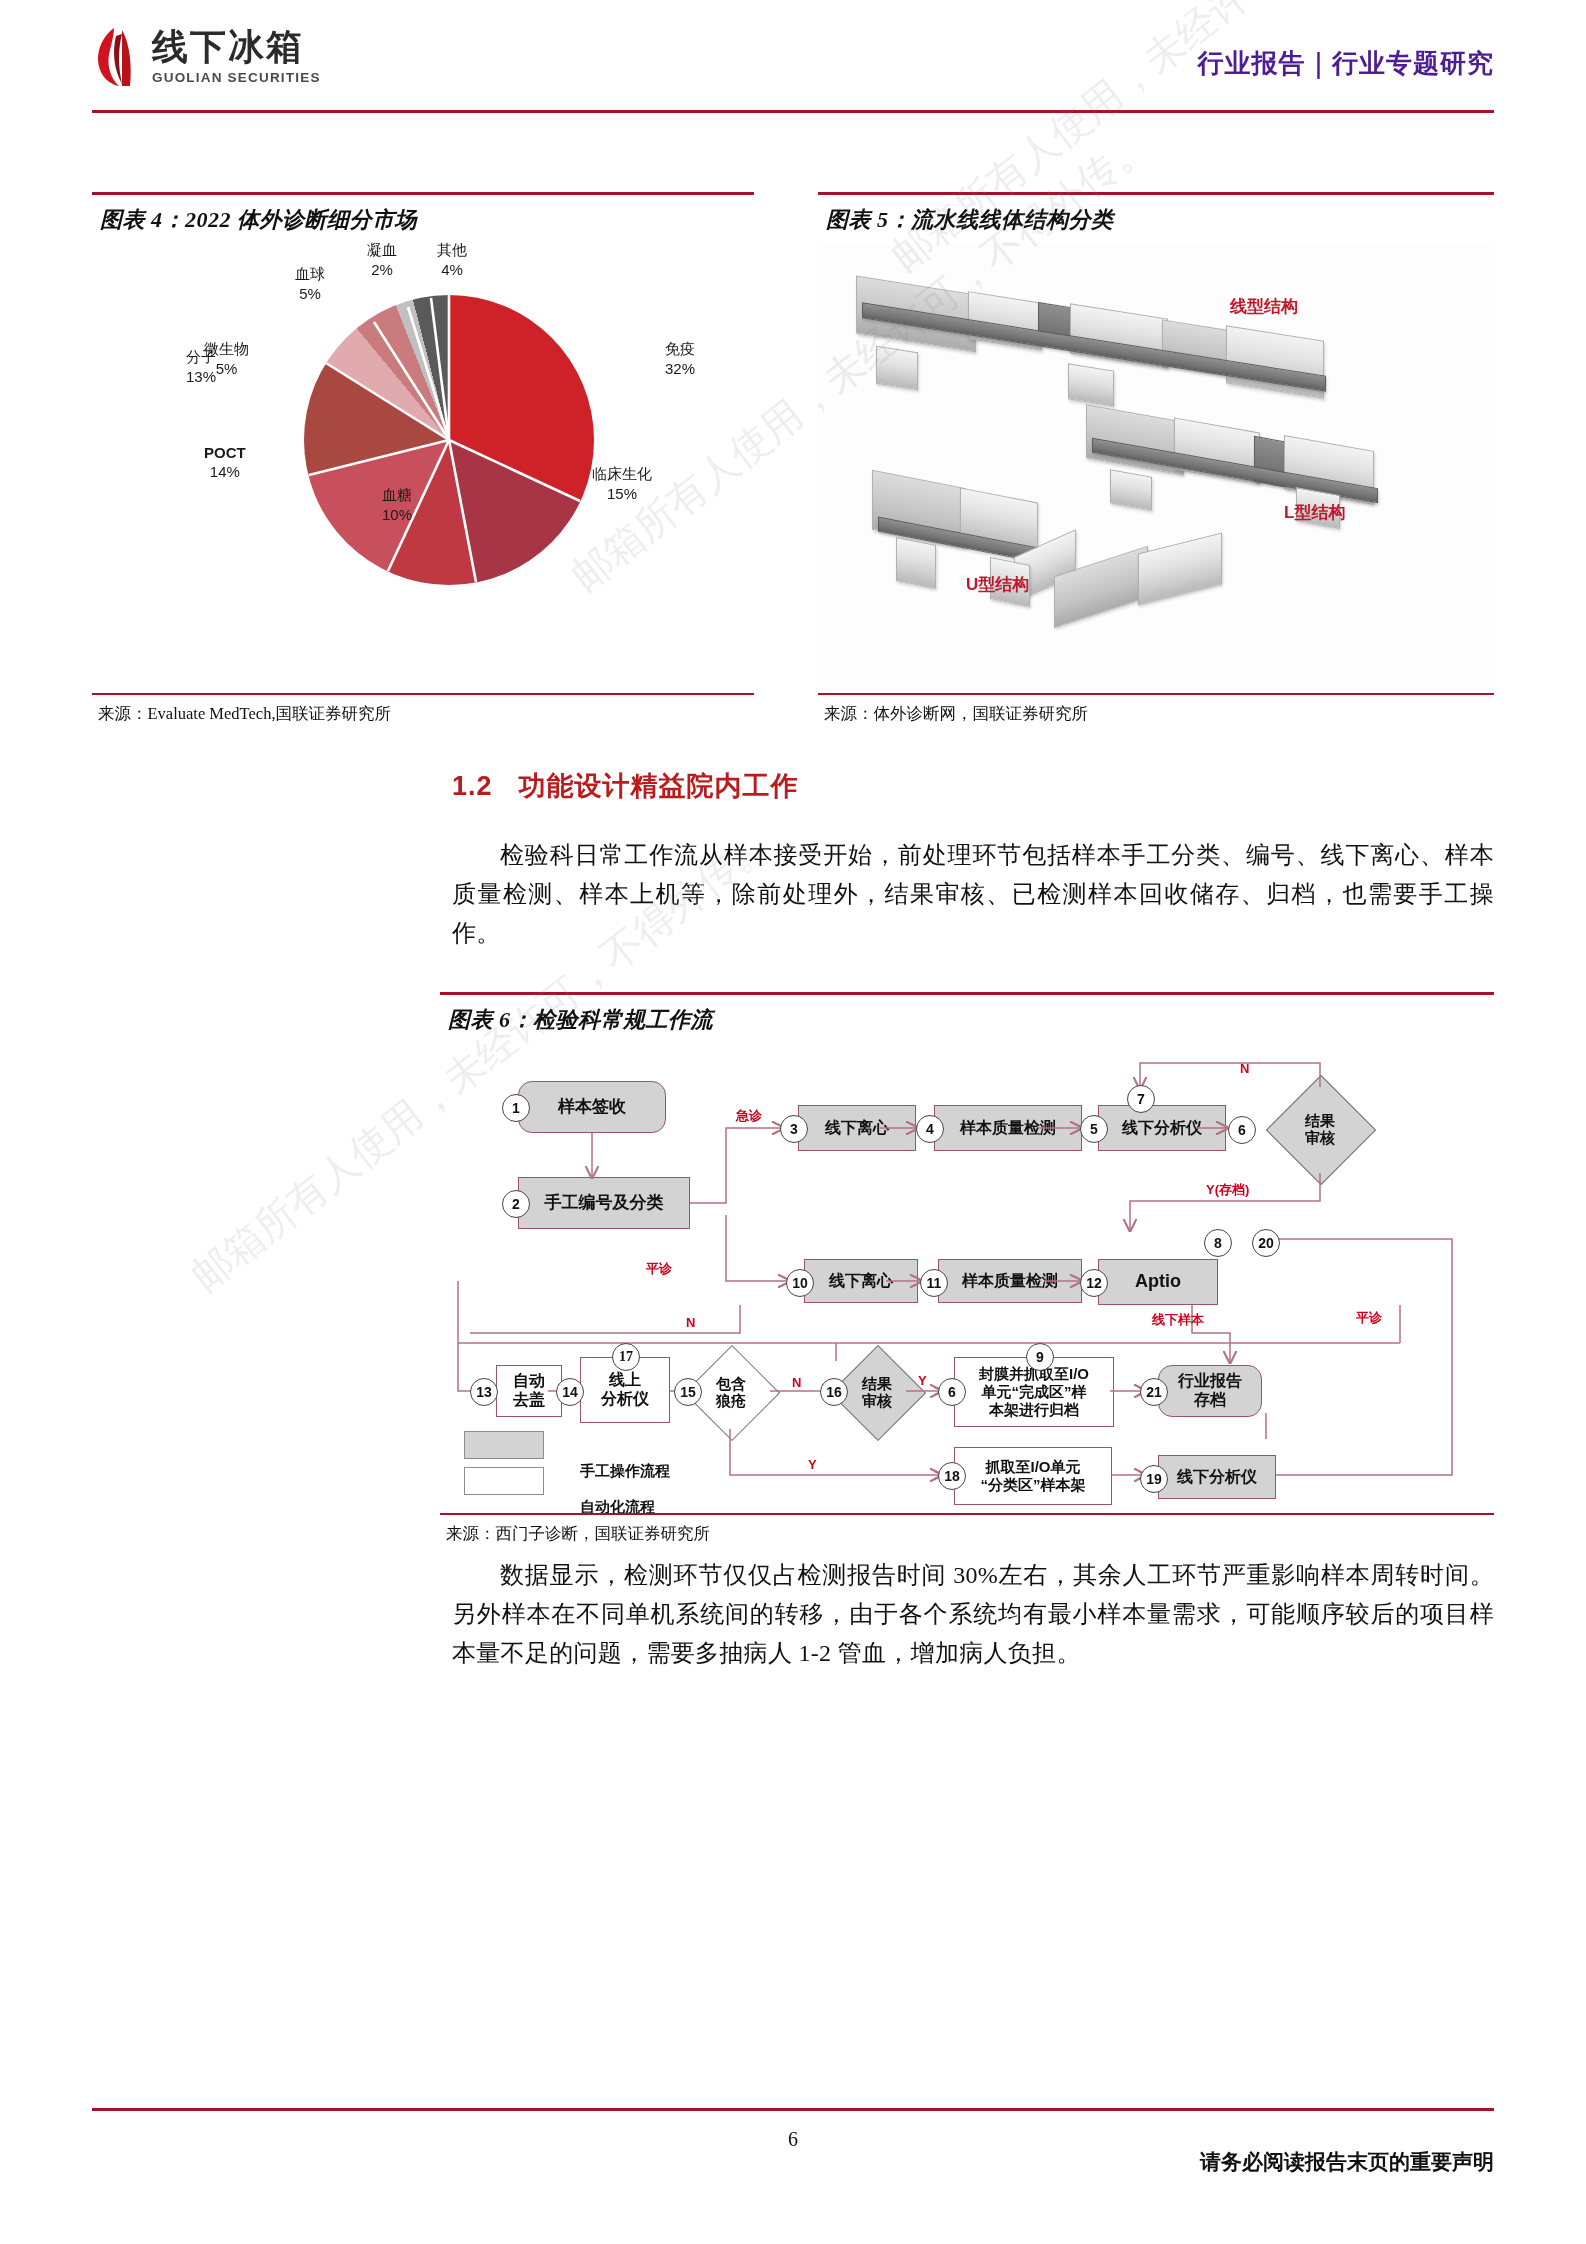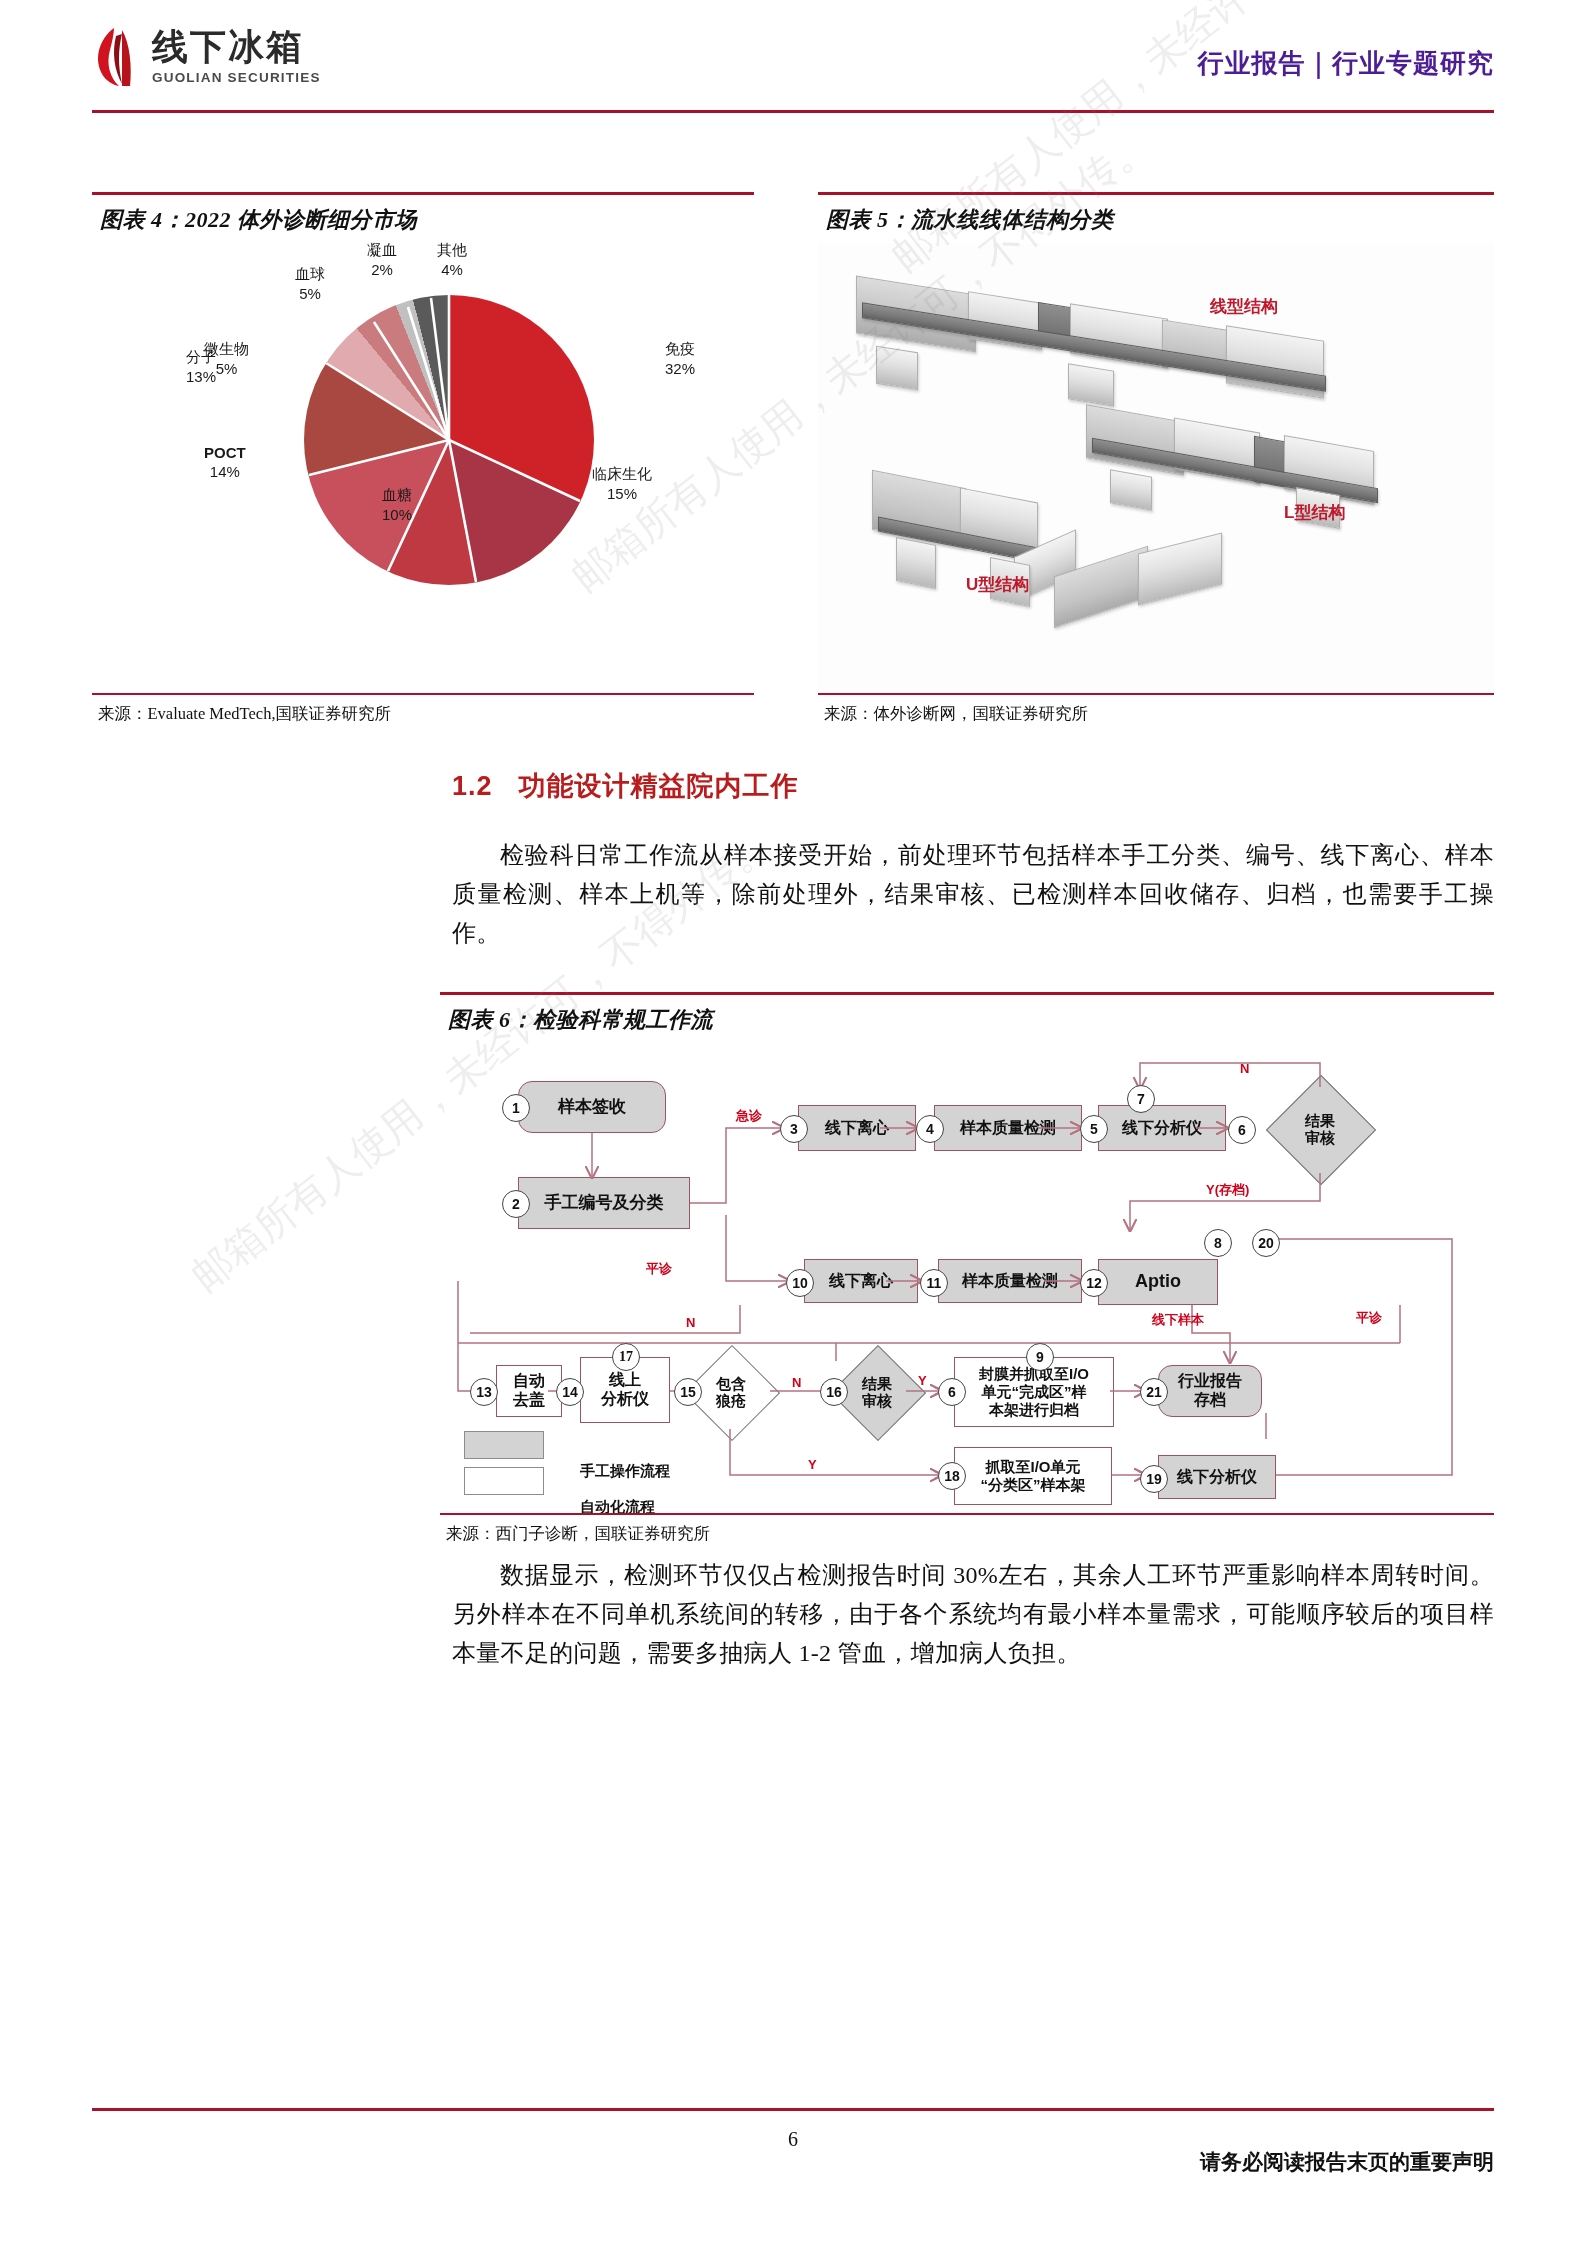--- a/index.html
+++ b/index.html
@@ -469,21 +469,21 @@
 
         <div class="machine mid" style="left:54px; top:236px; width:92px; height:58px; transform:skewY(11deg);"></div>
         <div class="machine" style="left:142px; top:252px; width:76px; height:50px; transform:skewY(11deg);"></div>
         <div class="machine dark" style="left:60px; top:290px; width:168px; height:13px; transform:skewY(11deg);"></div>
         <div class="machine" style="left:196px; top:300px; width:60px; height:44px; transform:skewY(-24deg);"></div>
         <div class="machine mid" style="left:236px; top:318px; width:92px; height:50px; transform:skewY(-18deg);"></div>
         <div class="machine" style="left:320px; top:300px; width:82px; height:50px; transform:skewY(-14deg);"></div>
         <div class="machine" style="left:78px; top:298px; width:38px; height:42px; transform:skewY(11deg);"></div>
         <div class="machine" style="left:172px; top:318px; width:38px; height:40px; transform:skewY(11deg);"></div>
 
-        <div class="montage-label" style="left:392px; top:52px;">线型结构</div>
+        <div class="montage-label" style="left:412px; top:52px;">线型结构</div>
         <div class="montage-label" style="left:466px; top:258px;">L型结构</div>
         <div class="montage-label" style="left:148px; top:330px;">U型结构</div>
       </div>
     </div>
     <div class="fig-rule-bottom"></div>
     <div class="fig-source">来源：体外诊断网，国联证券研究所</div>
   </div>
 
   <div class="sec-head">
     <span class="num">1.2</span><span>功能设计精益院内工作</span>

